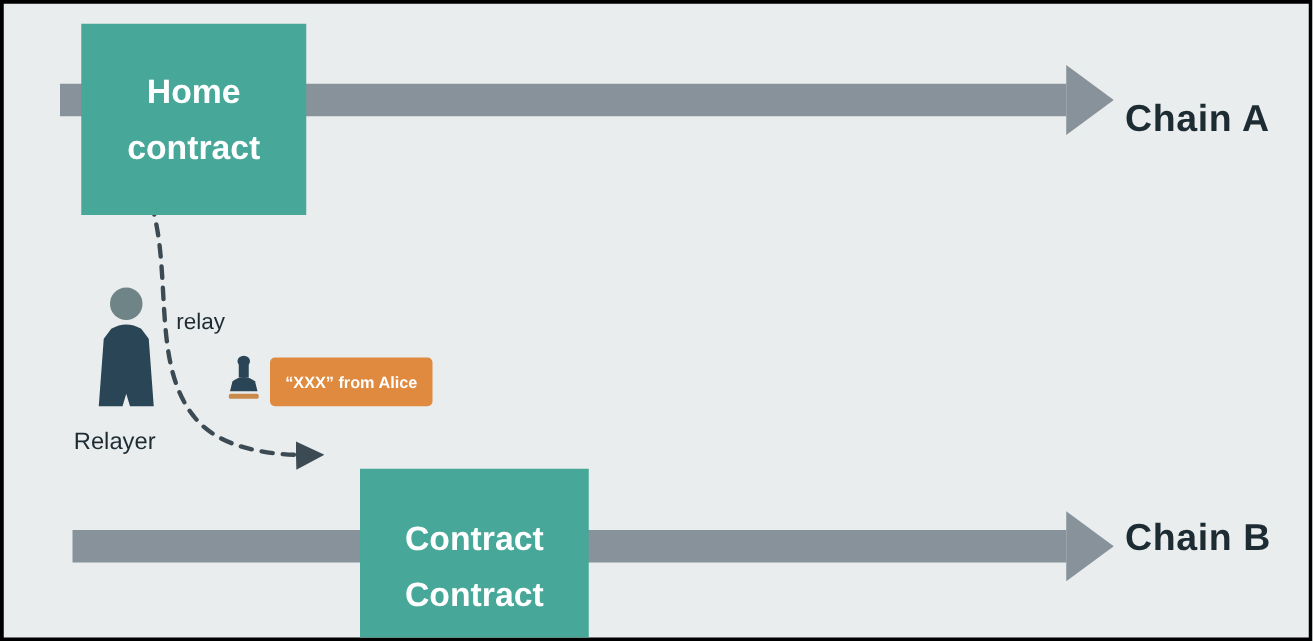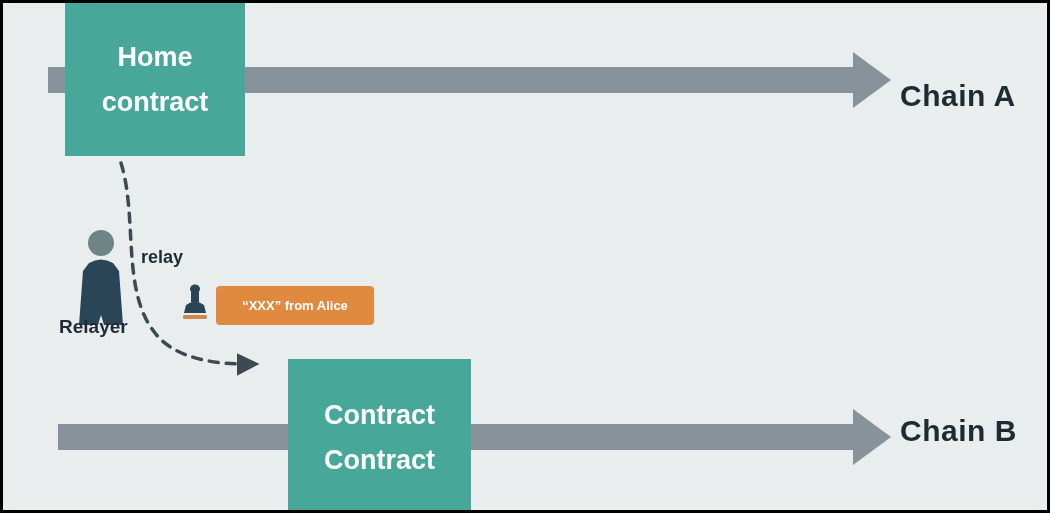--- a/index.html
+++ b/index.html
@@ -51,52 +51,53 @@
     background: #47a899;
     color: #ffffff;
     font-weight: bold;
     font-size: 27px;
     text-align: center;
     display: flex;
     flex-direction: column;
     justify-content: center;
     line-height: 1.65;
     z-index: 3;
+    margin-top: 16px;
   }
   .contract-box.home { left: 62px; top: 0; width: 180px; height: 153px; }
   .contract-box.replica { left: 285px; top: 356px; width: 183px; height: 157px; }
 
   
   .curve-layer {
     position: absolute;
     left: 0; top: 0;
     width: 1050px; height: 513px;
     pointer-events: none;
     z-index: 2;
   }
 
   
   .person-wrap { position: absolute; left: 70px; top: 226px; width: 56px; height: 102px; }
   .relay-text {
     position: absolute; left: 138px; top: 244px;
-    font-size: 18px; font-weight: bold; color: #1d2b33;
+    font-size: 18px; font-weight: normal; color: #1d2b33;
   }
   .relayer-text {
-    position: absolute; left: 56px; top: 313px;
-    font-size: 19px; font-weight: bold; color: #1d2b33;
+    position: absolute; left: 56px; top: 340px;
+    font-size: 19px; font-weight: normal; color: #1d2b33;
   }
 
   
   .stamp-wrap { position: absolute; left: 176px; top: 281px; width: 32px; height: 38px; }
 
   
   .message-box {
     position: absolute;
     left: 213px; top: 283px;
-    width: 158px; height: 39px;
+    width: 130px; height: 39px;
     background: #df8a3e;
     border-radius: 4px;
     color: #ffffff;
     font-size: 13px;
     font-weight: bold;
     display: flex;
     align-items: center;
     justify-content: center;
     z-index: 3;
   }

